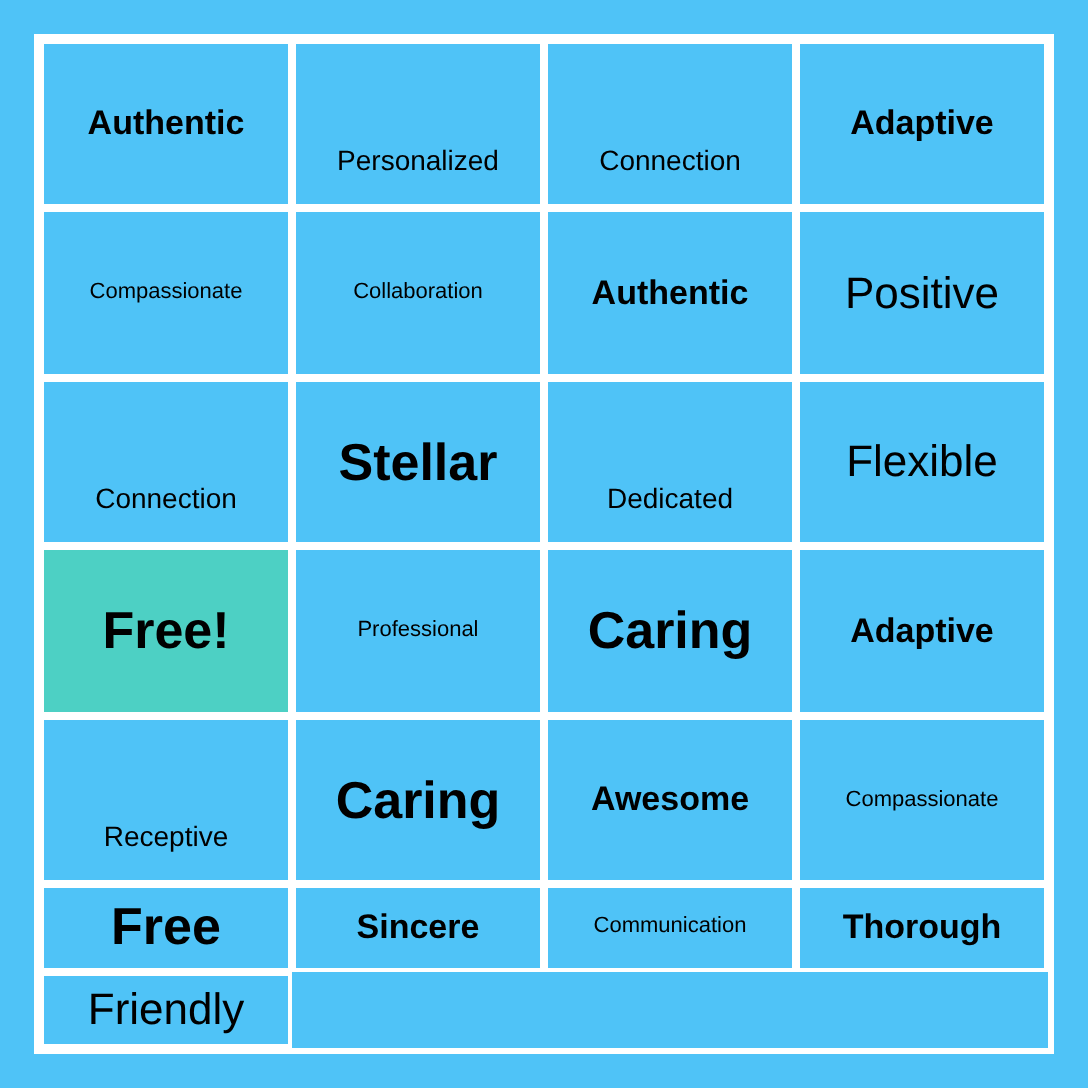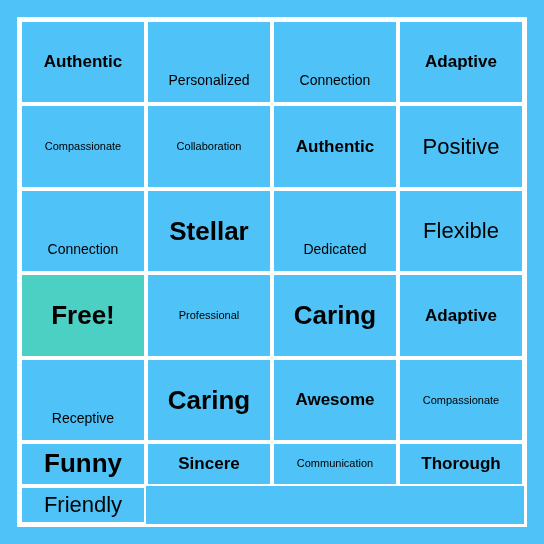--- a/index.html
+++ b/index.html
@@ -117,21 +117,21 @@
     <div class="bingo-cell">
       <span class="size-xl">Caring</span>
     </div>
     <div class="bingo-cell">
       <span class="size-md">Awesome</span>
     </div>
     <div class="bingo-cell">
       <span class="size-xs">Compassionate</span>
     </div>
     <div class="bingo-cell">
-      <span class="size-xl">Funny</span>
+      <span class="size-xl">Free</span>
     </div>
     <div class="bingo-cell">
       <span class="size-md">Sincere</span>
     </div>
     <div class="bingo-cell">
       <span class="size-xs">Communication</span>
     </div>
     <div class="bingo-cell">
       <span class="size-md">Thorough</span>
     </div>

